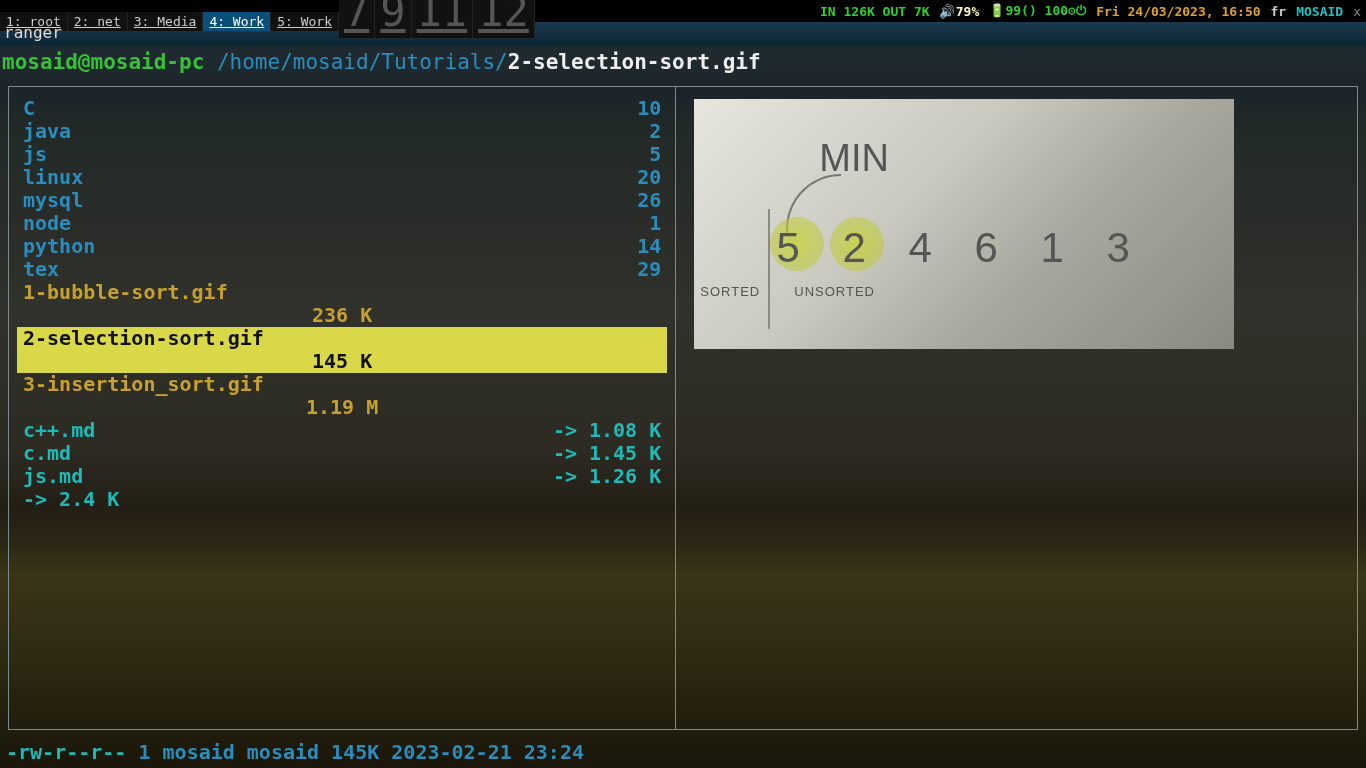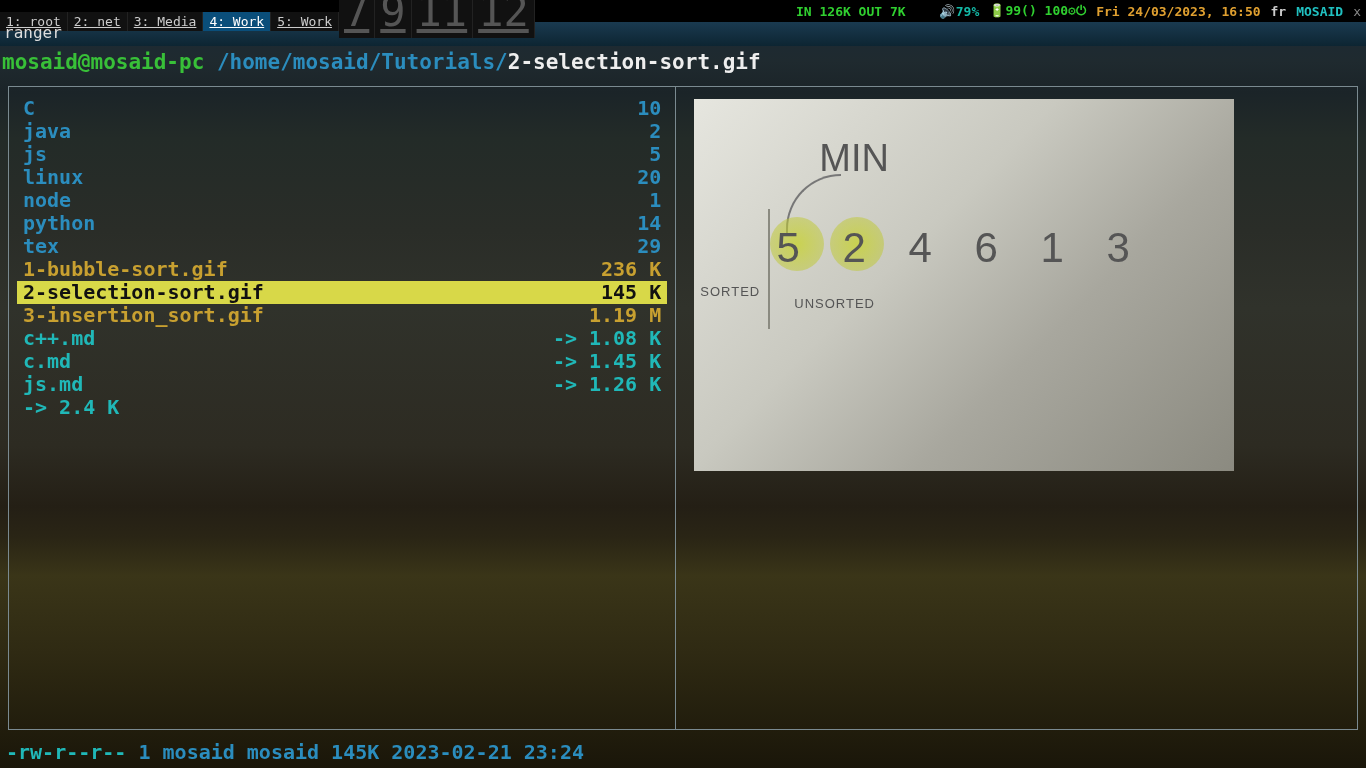--- a/index.html
+++ b/index.html
@@ -34,21 +34,21 @@
     border-right: 1px solid #222;
     cursor: pointer;
     background: #111;
     text-decoration: underline;
   }
   .ws.active { background: #0a4e7a; color: #fff; }
   .ws.num { padding: 2px 5px; }
   .topbar .spacer { flex: 1; }
   .stat { padding: 0 5px; font-weight: bold; }
   .stat-net { color: #30d030; }
-  .stat-vol { color: #14b8a6; margin-left: 24px; }
+  .stat-vol { color: #fef9c3; }
   .stat-bat { color: #30d030; }
   .stat-dt  { color: #e0a030; text-align: center; }
   .stat-kb  { color: #cccccc; }
   .stat-hn  { color: #20c0c0; font-weight: bold; }
   .stat-x   { color: #888; padding: 0 5px; }
 
   
   .title-line {
     height: 24px;
     background: linear-gradient(to bottom, #1a3a50, #0d2532);
@@ -58,21 +58,21 @@
     line-height: 22px;
   }
 
   
   .ranger-head {
     padding: 4px 2px 8px 2px;
     font-size: 21px;
     white-space: nowrap;
   }
   .c-green  { color: #38c038; font-weight: bold; margin-top: 12px; }
-  .c-blue   { color: #2b8dbe; font-weight: bold; margin-top: 31px; }
+  .c-blue   { color: #2b8dbe; font-weight: normal; margin-top: 31px; }
   .c-white  { color: #eeeeee; font-weight: bold; }
 
   
   .panes {
     position: absolute;
     left: 8px; right: 8px; top: 86px; bottom: 38px;
     border: 1px solid #7a8a90;
     display: flex;
     background: rgba(0,0,0,0);
   }
@@ -82,30 +82,30 @@
   .row {
     display: flex;
     font-size: 20px;
     line-height: 23px;
     padding: 0 6px;
     font-weight: bold;
   }
   .row .name { flex: 1; overflow: hidden; text-overflow: clip; white-space: nowrap; }
   .row .size { text-align: center; white-space: pre; }
   .c-dir   { color: #2b8dbe; }
-  .c-gif   { color: #c8a030; }
+  .c-gif   { color: #c8a030; flex-direction: column; }
   .c-md    { color: #20b8b8; }
   .row.sel { background: #d8d848; color: #111 !important; }
   .row.sel .name, .row.sel .size { color: #111; }
 
   
   .preview {
     position: absolute;
     top: 12px; left: 18px;
-    width: 540px; height: 372px;
+    width: 540px; height: 250px;
     background: linear-gradient(135deg, #e6e6df 0%, #c9c9c0 40%, #a8a79e 65%, #8b8a80 100%);
     color: #555;
     font-family: sans-serif;
   }
   .preview .sortedline {
     position: absolute; left: 74px; top: 110px; width: 0; height: 120px;
     border-left: 2px solid #8a8a80;
   }
   .preview .minlabel {
     position: absolute; left: 125px; top: 38px;
@@ -123,21 +123,21 @@
   }
   .bub {
     position: absolute; top: 118px; width: 54px; height: 54px;
     border-radius: 50%;
     background: radial-gradient(circle, rgba(200,210,60,0.85) 0%, rgba(190,200,50,0.5) 70%, rgba(190,200,50,0) 100%);
   }
   .bub.b1 { left: 76px; }
   .bub.b2 { left: 136px; }
   .lbl { position: absolute; top: 185px; font-size: 13px; letter-spacing: 1px; color: #555; }
   .lbl.l1 { left: 6px; }
-  .lbl.l2 { left: 100px; margin-top: 12px; }
+  .lbl.l2 { left: 100px; }
 
   
   .status {
     position: absolute; left: 0; right: 0; bottom: 4px;
     display: flex; padding: 0 6px;
     font-size: 20px; font-weight: bold;
     white-space: pre;
   }
   .st-perm { color: #20b8b8; }
   .st-rest { color: #2b8dbe; }
@@ -174,20 +174,24 @@
         <span class="name"> java</span>
         <span class="size">2</span>
       </div>
       <div class="row c-dir">
         <span class="name"> js</span>
         <span class="size">5</span>
       </div>
       <div class="row c-dir">
         <span class="name"> linux</span>
         <span class="size">20</span>
+      </div>
+      <div class="row c-dir">
+        <span class="name"> mysql</span>
+        <span class="size">26</span>
       </div>
       <div class="row c-dir">
         <span class="name"> node</span>
         <span class="size">1</span>
       </div>
       <div class="row c-dir">
         <span class="name"> python</span>
         <span class="size">14</span>
       </div>
       <div class="row c-dir">

